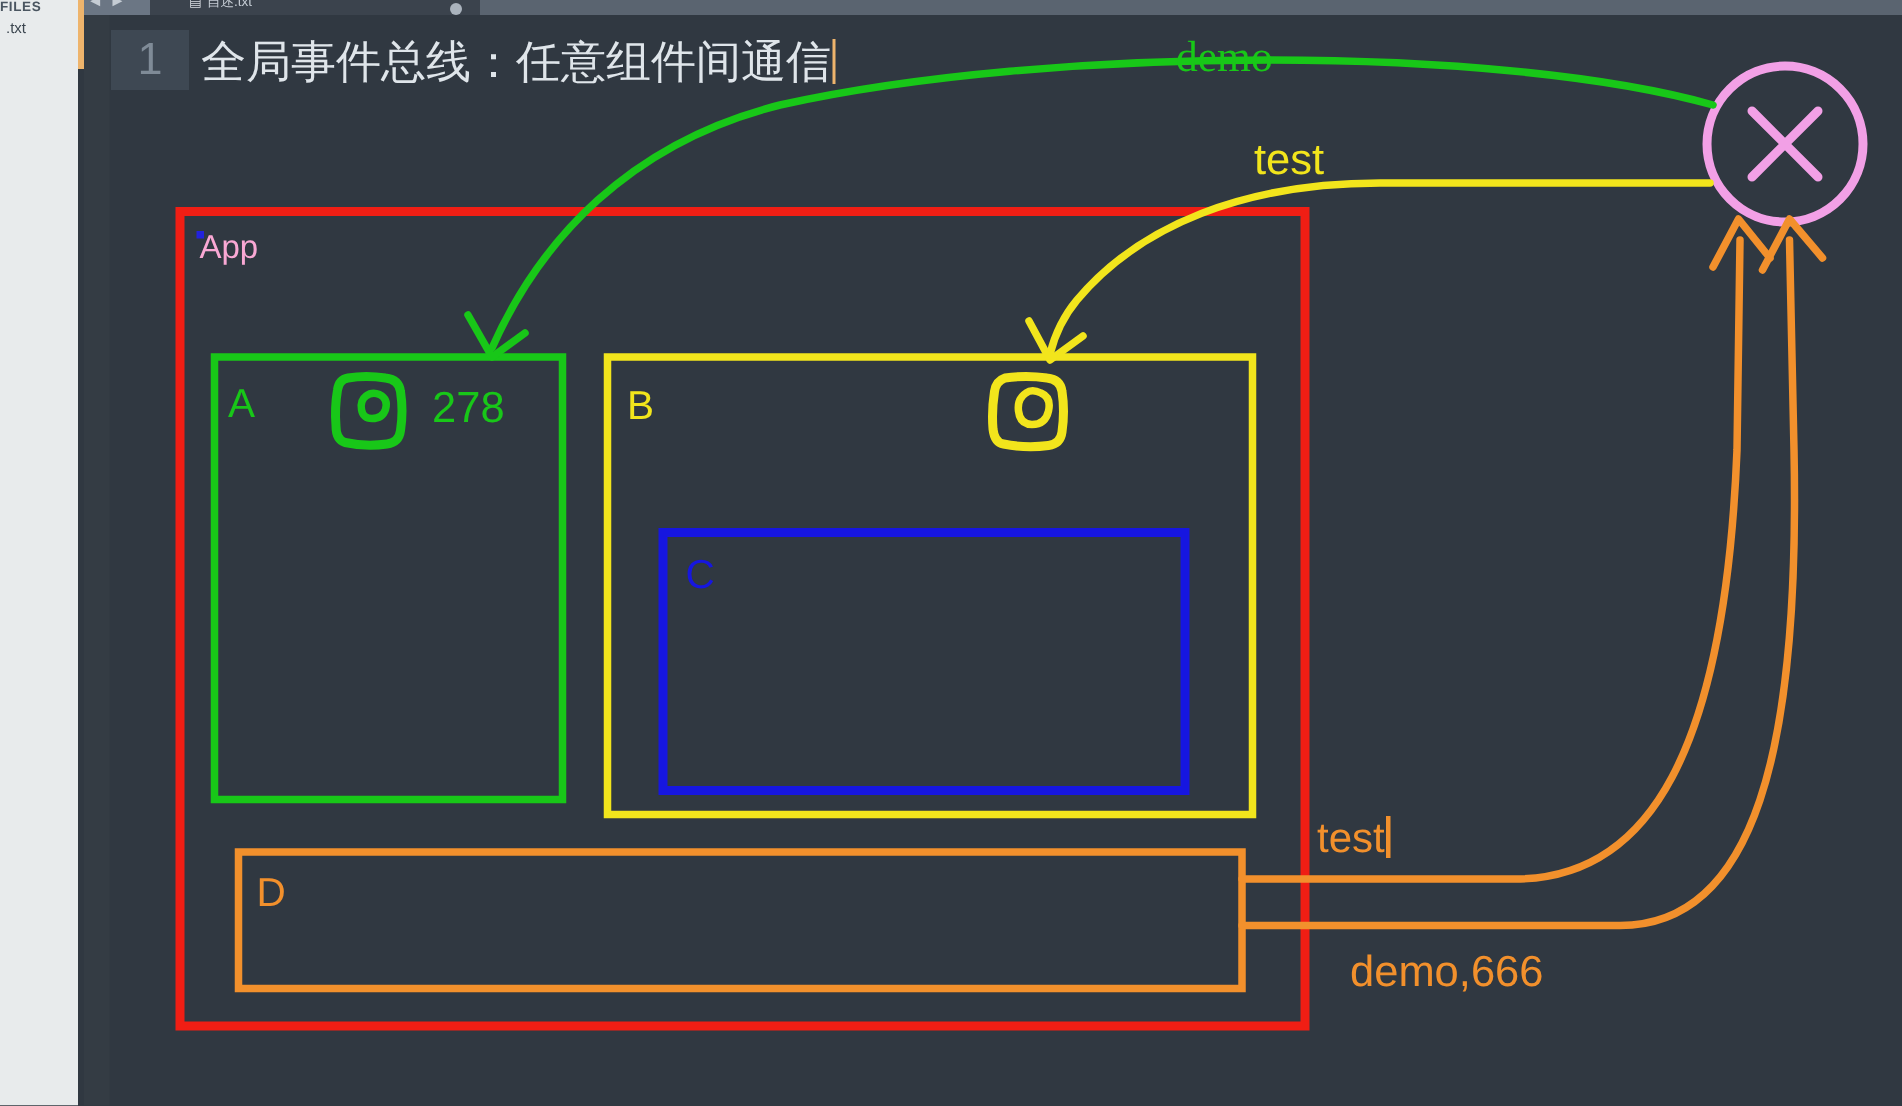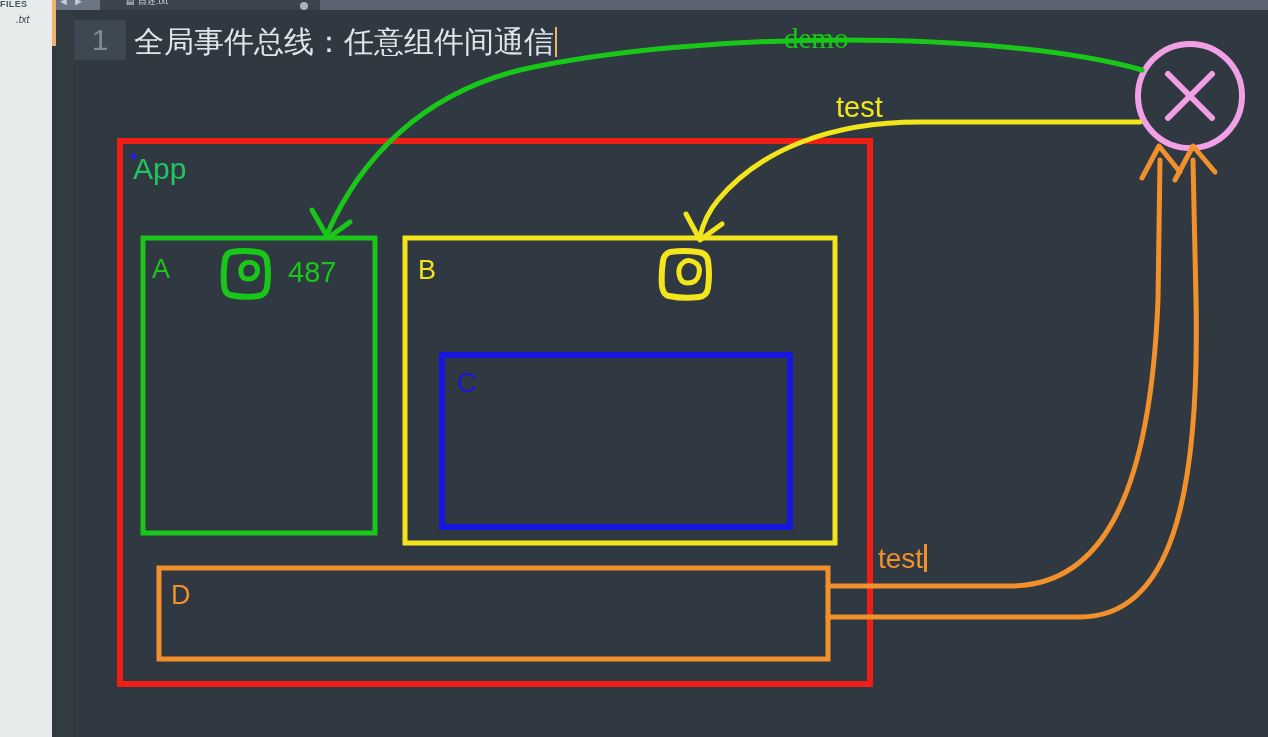--- a/index.html
+++ b/index.html
@@ -26,29 +26,28 @@
     position: absolute; left: 0; top: 0px;
     width: 52px; height: 9px;
     font-size: 9px; font-weight: bold;
     color: #4a5560;
     letter-spacing: .4px;
     line-height: 9px;
     overflow: hidden;
     white-space: nowrap;
   }
   #explorer-file-item {
-    position: absolute; left: 16px; top: 12px;
+    position: absolute; left: 4px; top: 12px;
     width: 52px; height: 15px;
     font-size: 10px;
     color: #3c464f;
     line-height: 15px;
     padding-left: 0px;
     overflow: hidden;
     white-space: nowrap;
-    font-style: italic;
   }
   #explorer-accent {
     position: absolute; left: 52px; top: 0;
     width: 4px; height: 46px;
     background: #eeb46c;
     z-index: 7;
   }
 
   
   #topbar {
@@ -207,33 +206,34 @@
       <path d="M1140 122 L 920 122 C 830 122, 760 150, 718 200 C 708 212, 703 224, 700 236" fill="none" stroke="#f2e51c" stroke-width="5" stroke-linecap="round"></path>
       <path d="M686 214 L700 240 L722 224" fill="none" stroke="#f2e51c" stroke-width="5" stroke-linecap="round" stroke-linejoin="round"></path>
 
       <path d="M828 586 L 1010 586 C 1100 586, 1150 500, 1158 300 L 1160 160" fill="none" stroke="#f2902c" stroke-width="5" stroke-linecap="round"></path>
       <path d="M1142 178 L1159 146 L1180 172" fill="none" stroke="#f2902c" stroke-width="5" stroke-linecap="round" stroke-linejoin="round"></path>
 
       <path d="M828 617 L 1080 617 C 1170 617, 1200 500, 1196 300 L 1193 160" fill="none" stroke="#f2902c" stroke-width="5" stroke-linecap="round"></path>
       <path d="M1175 180 L1193 146 L1215 172" fill="none" stroke="#f2902c" stroke-width="5" stroke-linecap="round" stroke-linejoin="round"></path>
     </svg>
 
-    <div class="anno-text" style="left:133px; top:152px; color:#22c55e; font-size:30px;">App</div>
+    <div class="anno-text" style="left:133px; top:152px; color:#f9a8d4; font-size:22px;">App</div>
 
     <div class="anno-text" style="left:152px; top:254px; color:#18c718; font-size:27px;">A</div>
 
-    <div class="anno-text" style="left:288px; top:256px; color:#18c718; font-size:29px;">487</div>
+    <div class="anno-text" style="left:288px; top:256px; color:#18c718; font-size:29px;">278</div>
 
     <div class="anno-text" style="left:418px; top:255px; color:#f2e51c; font-size:27px;">B</div>
 
     <div class="anno-text" style="left:457px; top:368px; color:#1616e0; font-size:27px;">C</div>
 
     <div class="anno-text" style="left:171px; top:580px; color:#f2902c; font-size:27px;">D</div>
 
     <div class="anno-text" style="left:784px; top:22px; color:#18c718; font-size:29px;font-family:Liberation Serif, serif;">demo</div>
 
     <div class="anno-text" style="left:836px; top:91px; color:#f2e51c; font-size:29px;">test</div>
 
     <div class="anno-text" style="left:878px; top:543px; color:#f2902c; font-size:28px;"><span>test</span><span class="caret-bar" style="background:#f2902c;"></span></div>
 
+    <div class="anno-text" style="left:900px; top:632px; color:#f2902c; font-size:29px;">demo,666</div>
   </div>
 
 </div>
 
 </body></html>

